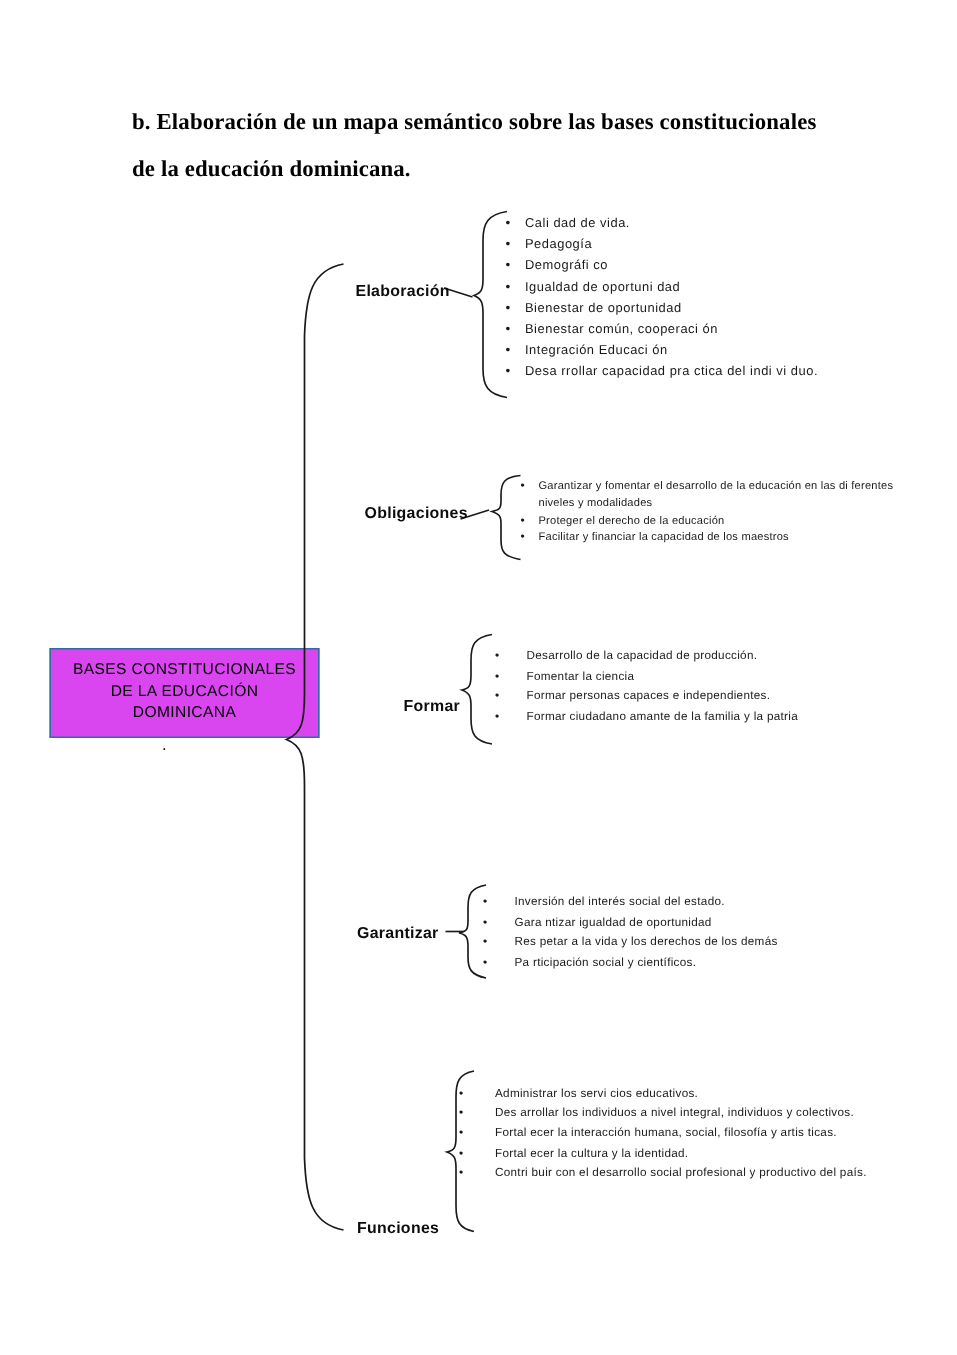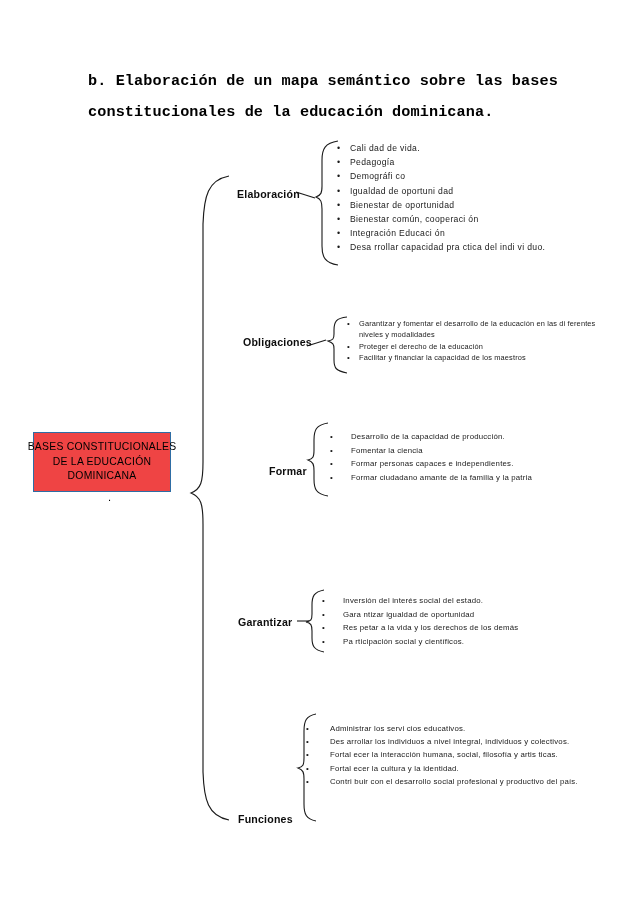--- a/index.html
+++ b/index.html
@@ -16,37 +16,37 @@
     font-family: "Liberation Sans", sans-serif;
     color: #000000;
   }
 
   
   #heading {
     position: absolute;
     left: 88px;
     top: 66px;
     width: 470px;
-    font-family: Liberation Mono, monospace;
+    font-family: Liberation Serif, serif;
     font-weight: bold;
     font-size: 15.2px;
     line-height: 31px;
     color: #000000;
     letter-spacing: 0.1px;
   }
 
   
   #root-box {
     position: absolute;
     left: 33px;
     top: 432px;
-    width: 138px;
+    width: 180px;
     height: 60px;
     box-sizing: border-box;
-    background: #ef4444;
+    background: #d946ef;
     border: 1px solid #2E6DA4;
     color: #000000;
     font-size: 10.4px;
     line-height: 14.6px;
     text-align: center;
     display: flex;
     align-items: center;
     justify-content: center;
     letter-spacing: 0.25px;
   }

